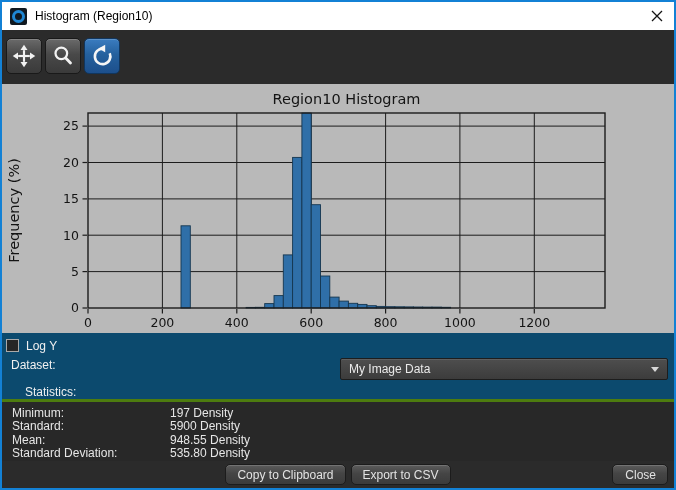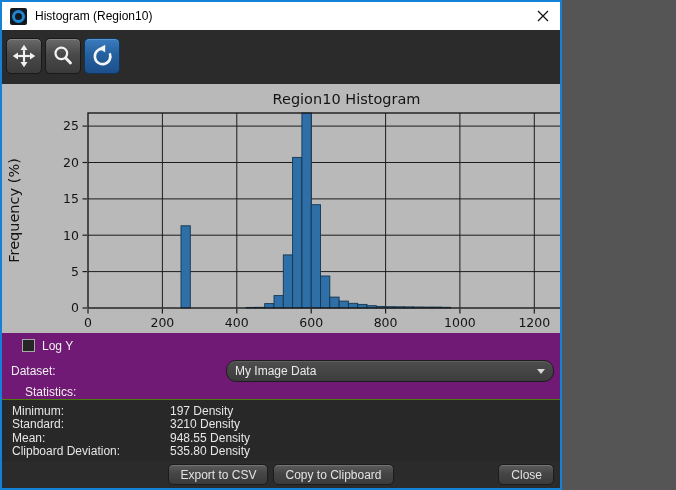--- a/index.html
+++ b/index.html
@@ -1,22 +1,22 @@
 <!DOCTYPE html>
 <html><head>
 <meta charset="utf-8">
 <style>
   * { box-sizing: border-box; margin: 0; padding: 0; }
   html, body { background: #555; }
   body { font-family: "Liberation Sans", sans-serif; font-size: 12px; }
 
   .window {
-    width: 562px; height: 490px;
+    width: 676px; height: 490px;
     border: 2px solid #1381d5;
-    background: #701a75;
+    background: #0c4a6e;
     position: relative;
     display: flex; flex-direction: column;
     overflow: hidden;
   }
 
   
   .titlebar {
     height: 28px; background: #ffffff; color: #000;
     display: flex; align-items: center;
     padding-left: 8px; flex: 0 0 auto;
@@ -48,49 +48,49 @@
   }
 
   
   .chart-panel { height: 249px; background: #b9b9b9; flex: 0 0 auto; }
   .chart-panel svg { display: block; }
   .chart-panel text { font-family: "DejaVu Sans", sans-serif; }
 
   
   .logy-row {
     height: 25px; display: flex; align-items: center;
-    padding-left: 20px; color: #f0f0f0; flex: 0 0 auto;
+    padding-left: 4px; color: #f0f0f0; flex: 0 0 auto;
   }
   .checkbox {
     width: 13px; height: 13px; border: 1px solid #a9a9a9;
     background: #262626; margin-right: 7px; display: inline-block;
   }
   .dataset-row {
-    height: 26px; display: flex; align-items: center;
+    height: 26px; display: flex; align-items: flex-start;
     padding: 0 6px 0 9px; color: #f0f0f0; flex: 0 0 auto;
   }
   .combo {
     margin-left: auto; width: 328px; height: 22px;
-    border: 1px solid #1d1d1d; border-radius: 10px;
+    border: 1px solid #1d1d1d; border-radius: 2px;
     background: linear-gradient(#4e4e4e, #3c3c3c);
     box-shadow: inset 0 1px 0 rgba(255,255,255,0.10);
     color: #eaeaea; display: flex; align-items: center;
     padding: 0 8px;
   }
   .combo .arrow {
     margin-left: auto; width: 0; height: 0;
     border-left: 4px solid transparent; border-right: 4px solid transparent;
     border-top: 5px solid #d8d8d8;
   }
   .stats-label-row {
     height: 15px; display: flex; align-items: center;
     padding-left: 23px; color: #f0f0f0; flex: 0 0 auto;
   }
   .stats-panel {
-    height: 62px; background: #282828; border-top: 1px solid #4d7c0f;
+    height: 62px; background: #282828; border-top: 3px solid #4d7c0f;
     padding: 4px 0 0 0; flex: 0 0 auto; color: #e6e6e6;
   }
   .stats-row { display: flex; height: 13.5px; align-items: center; }
   .stats-row .s-label { width: 158px; padding-left: 10px; }
   .stats-row .s-value { padding-left: 10px; }
 
   
   .button-row {
     height: 27px; background: #2b2b2b; flex: 1 0 auto;
     display: flex; align-items: center; position: relative;
@@ -244,33 +244,33 @@
     <span>Statistics:</span>
   </div>
 
   <div class="stats-panel">
     <div class="stats-row">
       <span class="s-label">Minimum:</span>
       <span class="s-value">197 Density</span>
     </div>
     <div class="stats-row">
       <span class="s-label">Standard:</span>
-      <span class="s-value">3210 Density</span>
+      <span class="s-value">5900 Density</span>
     </div>
     <div class="stats-row">
       <span class="s-label">Mean:</span>
       <span class="s-value">948.55 Density</span>
     </div>
     <div class="stats-row">
-      <span class="s-label">Clipboard Deviation:</span>
+      <span class="s-label">Standard Deviation:</span>
       <span class="s-value">535.80 Density</span>
     </div>
   </div>
 
   <div class="button-row">
     <div class="center-group">
+      <button class="push-btn">Copy to Clipboard</button>
       <button class="push-btn">Export to CSV</button>
-      <button class="push-btn">Copy to Clipboard</button>
     </div>
     <button class="push-btn close-push">Close</button>
   </div>
 
 </div>
 
 </body></html>

